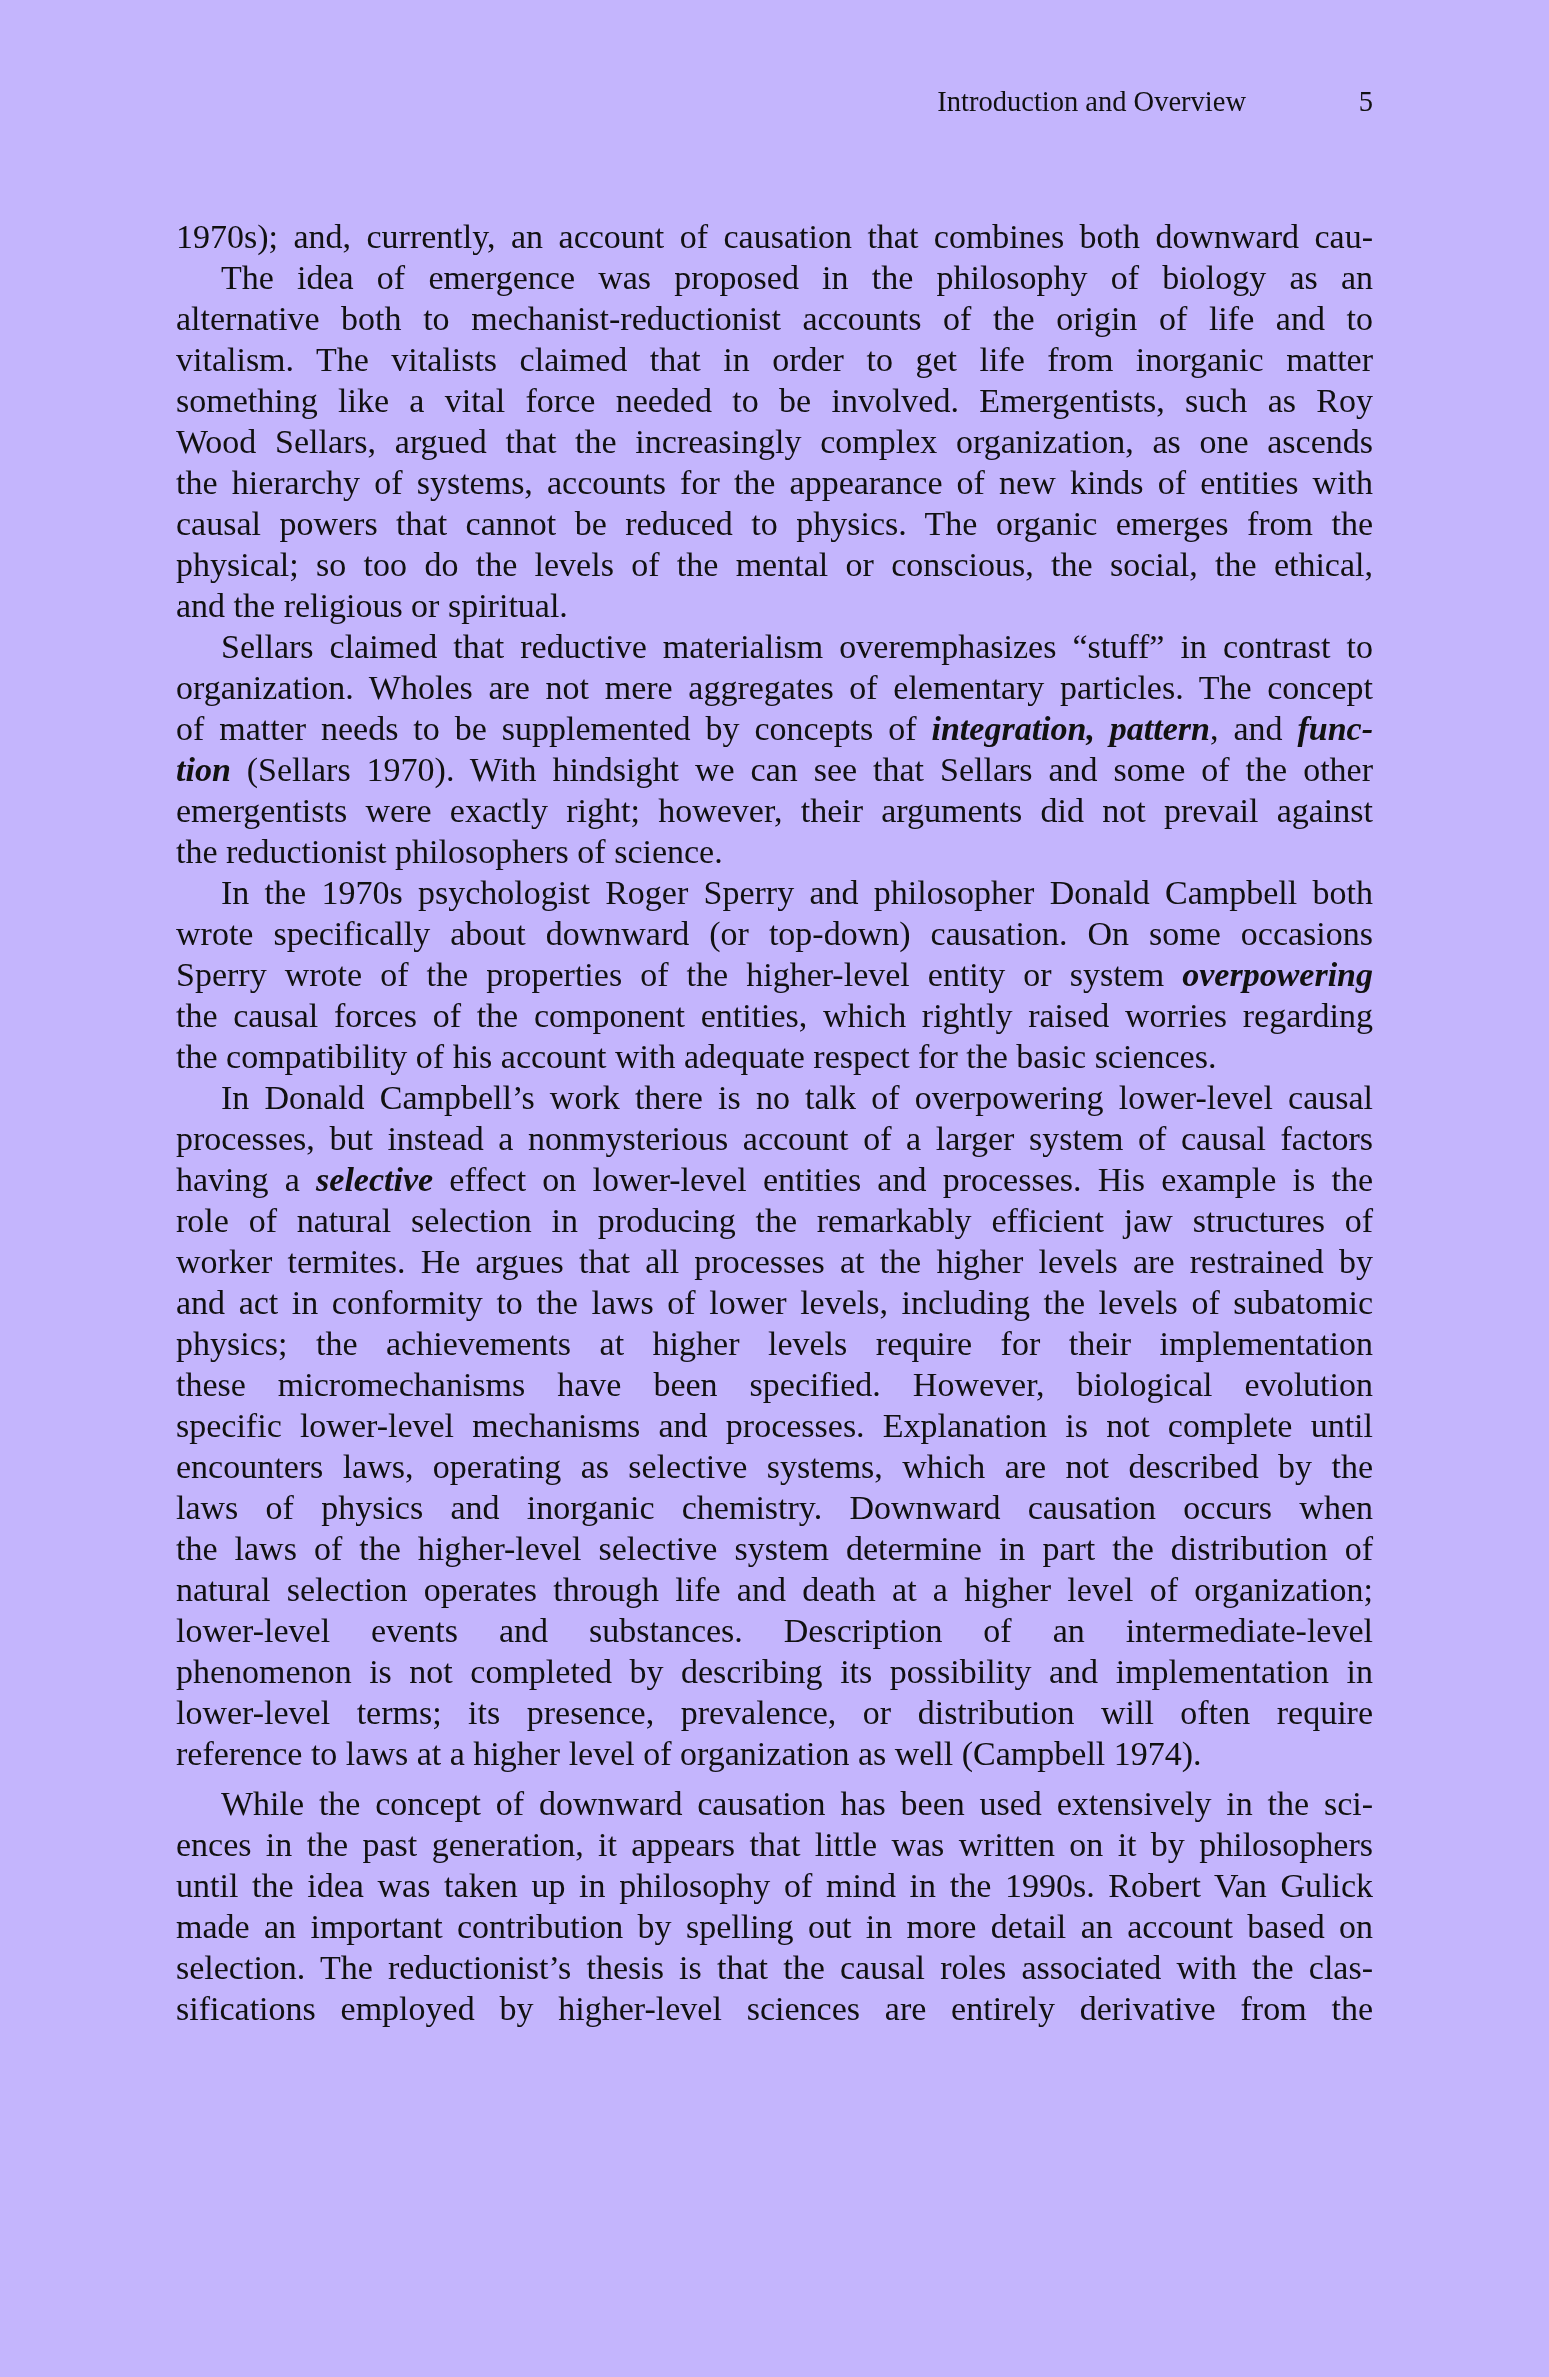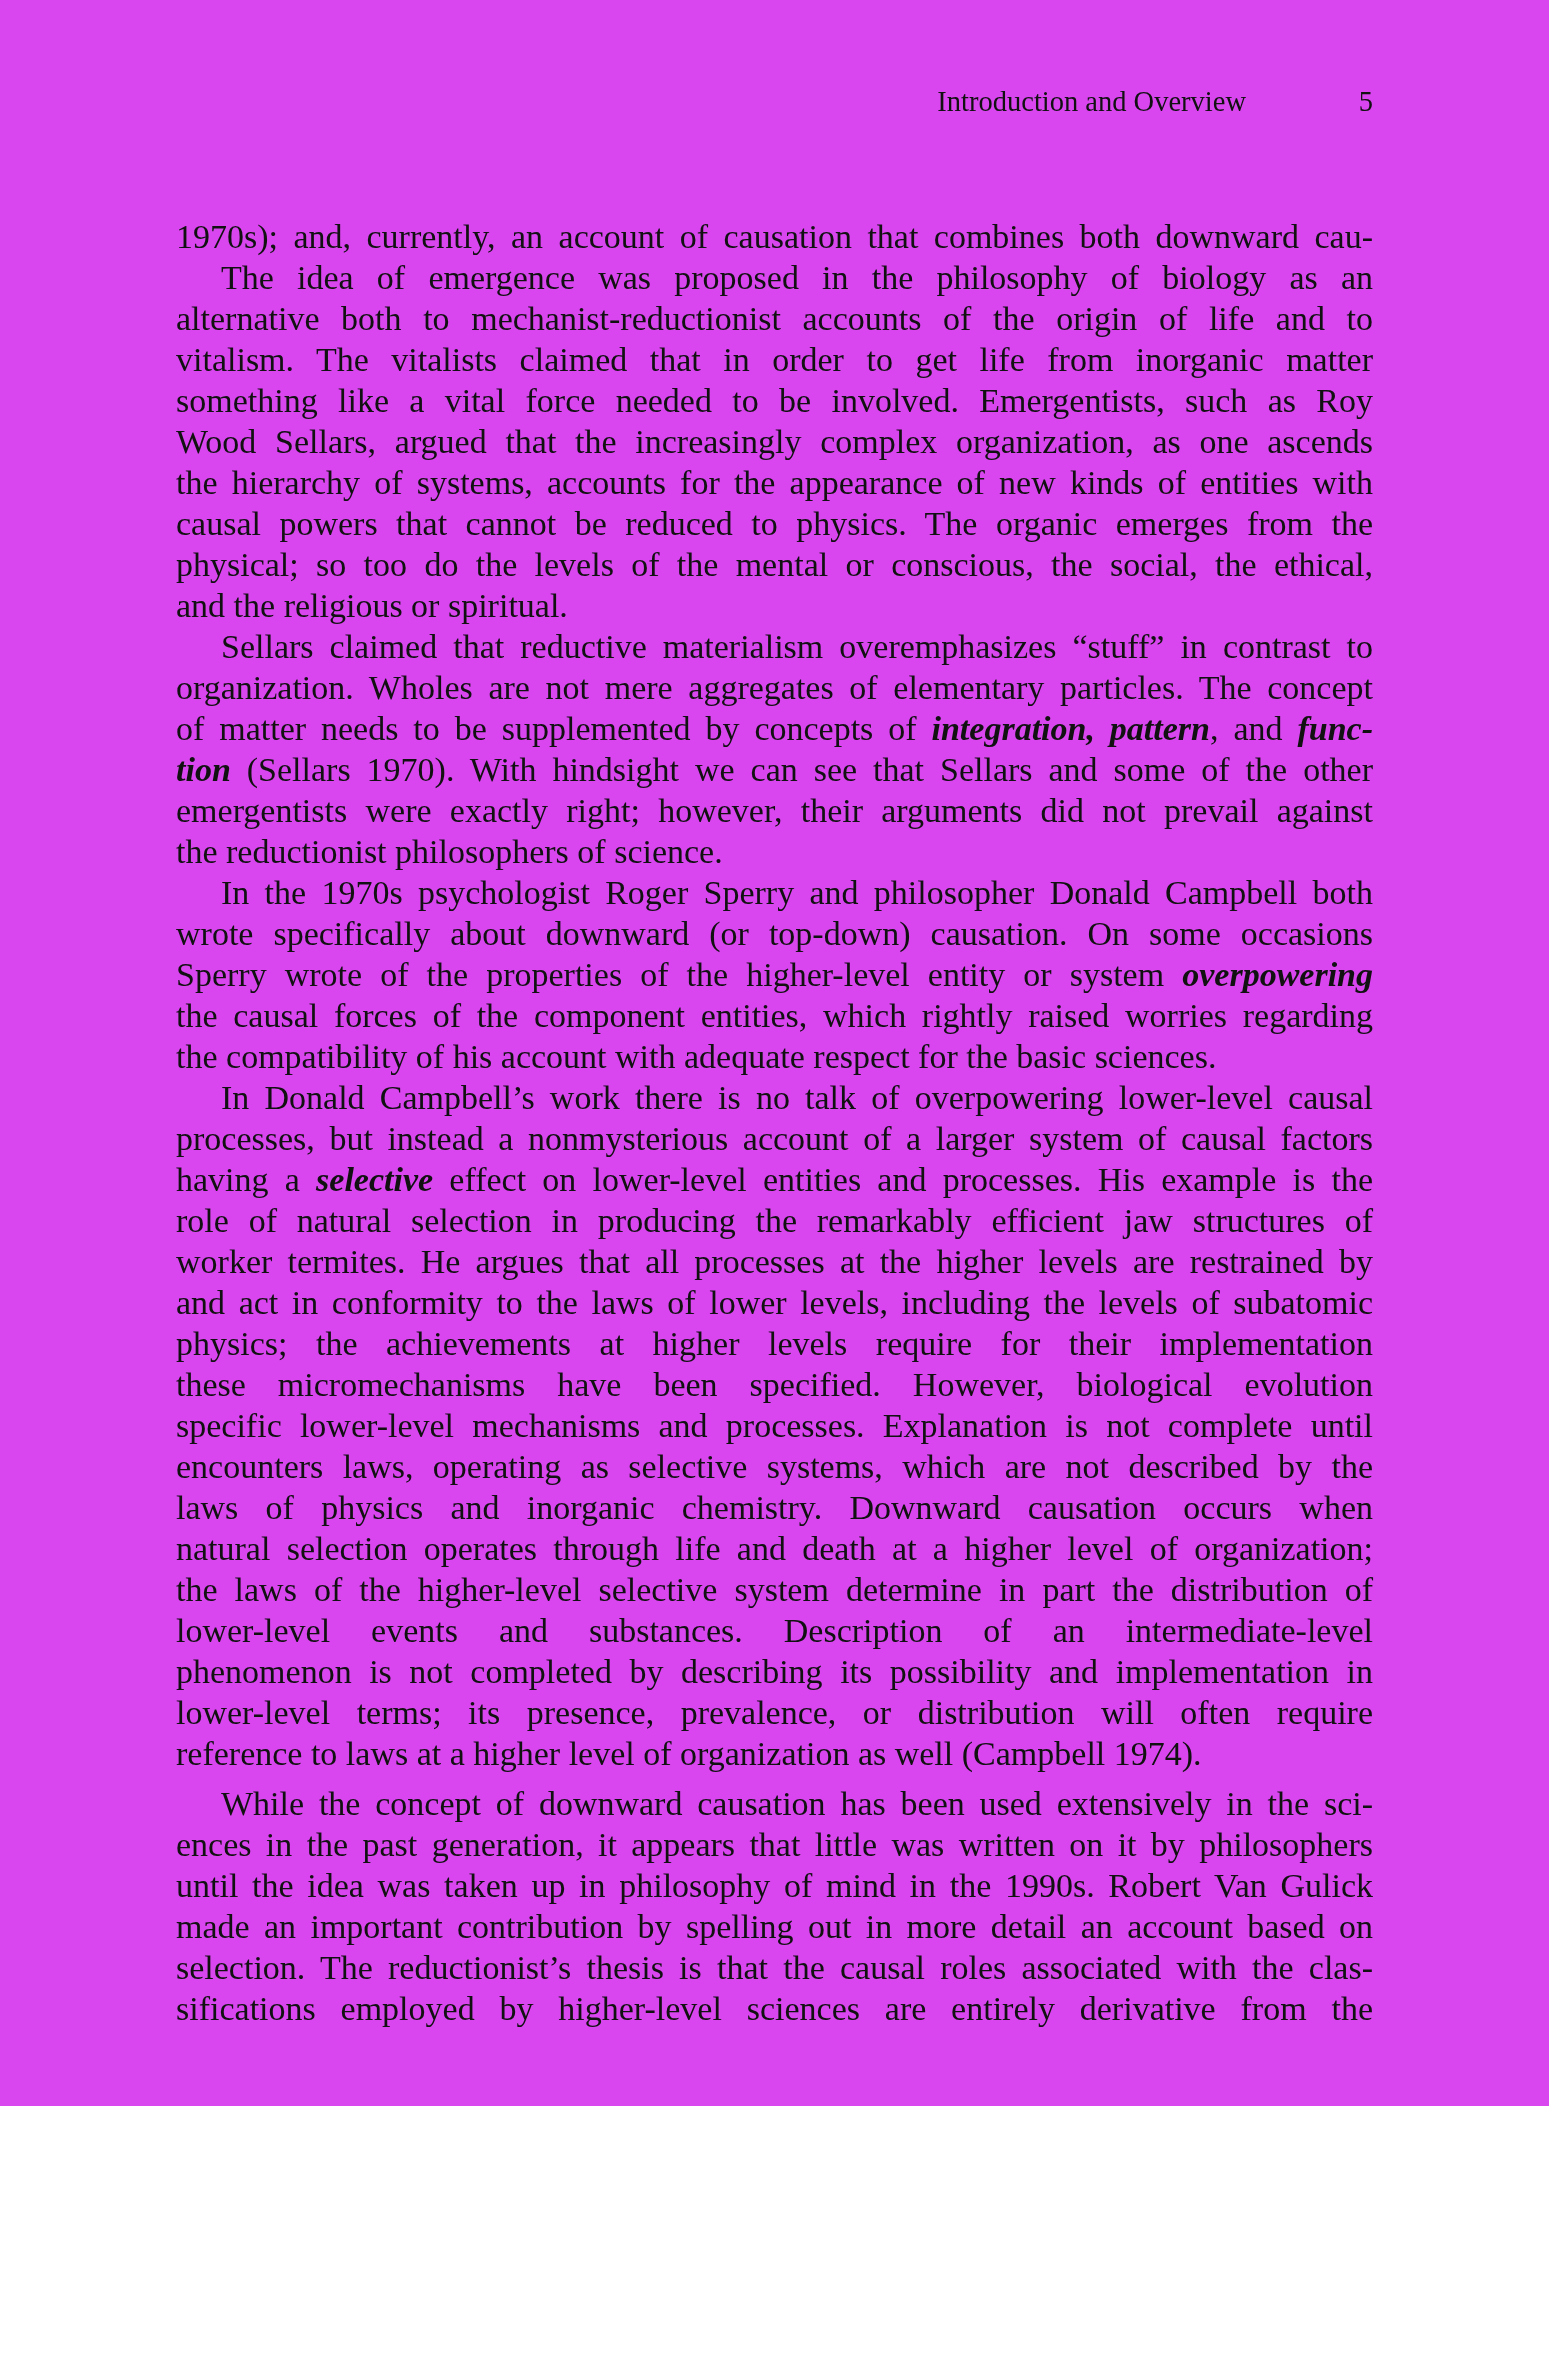--- a/index.html
+++ b/index.html
@@ -1,17 +1,17 @@
 <!DOCTYPE html>
 <html style="font-size:14px"><head>
 <meta charset="utf-8">
 <style>
   html, body { margin: 0; padding: 0; background: #ffffff; }
   body { width: 1549px; height: 2377px; position: relative; overflow: hidden; }
-  .page { position: absolute; left: 0; top: 0; width: 1549px; height: 2106px; background: #d946ef; color: #111111;
+  .page { position: absolute; left: 0; top: 0; width: 1549px; height: 2377px; background: #c4b5fd; color: #111111;
           font-family: "Liberation Serif", "DejaVu Serif", serif; }
   .running-head { position: absolute; top: 86px; left: 0; width: 1549px; height: 43px; font-size: 28.5px; }
   .running-title { position: absolute; right: 303px; top: 0; white-space: nowrap; }
   .page-number { position: absolute; right: 176px; top: 0; }
   .body-text { position: absolute; left: 176px; top: 216px; width: 1197px; }
   .line { display: block; height: 41px; line-height: 41px; font-size: 34px; white-space: nowrap;
           text-align: justify; text-align-last: justify; overflow: visible; }
   .line.last { text-align-last: left; }
   .line.indent { padding-left: 45px; font-family: Liberation Serif, serif; }
   .line.gap { margin-top: 9px; }
@@ -51,22 +51,22 @@
       <div class="line"><span>processes, but instead a nonmysterious account of a larger system of causal factors</span></div>
       <div class="line"><span>having a </span><em>selective</em><span> effect on lower-level entities and processes. His example is the</span></div>
       <div class="line"><span>role of natural selection in producing the remarkably efficient jaw structures of</span></div>
       <div class="line"><span>worker termites. He argues that all processes at the higher levels are restrained by</span></div>
       <div class="line"><span>and act in conformity to the laws of lower levels, including the levels of subatomic</span></div>
       <div class="line"><span>physics; the achievements at higher levels require for their implementation</span></div>
       <div class="line"><span>these micromechanisms have been specified. However, biological evolution</span></div>
       <div class="line"><span>specific lower-level mechanisms and processes. Explanation is not complete until</span></div>
       <div class="line"><span>encounters laws, operating as selective systems, which are not described by the</span></div>
       <div class="line"><span>laws of physics and inorganic chemistry. Downward causation occurs when</span></div>
+      <div class="line"><span>the laws of the higher-level selective system determine in part the distribution of</span></div>
       <div class="line"><span>natural selection operates through life and death at a higher level of organization;</span></div>
-      <div class="line"><span>the laws of the higher-level selective system determine in part the distribution of</span></div>
       <div class="line"><span>lower-level events and substances. Description of an intermediate-level</span></div>
       <div class="line"><span>phenomenon is not completed by describing its possibility and implementation in</span></div>
       <div class="line"><span>lower-level terms; its presence, prevalence, or distribution will often require</span></div>
       <div class="line last"><span>reference to laws at a higher level of organization as well (Campbell 1974).</span></div>
       <div class="line indent gap"><span>While the concept of downward causation has been used extensively in the sci-</span></div>
       <div class="line"><span>ences in the past generation, it appears that little was written on it by philosophers</span></div>
       <div class="line"><span>until the idea was taken up in philosophy of mind in the 1990s. Robert Van Gulick</span></div>
       <div class="line"><span>made an important contribution by spelling out in more detail an account based on</span></div>
       <div class="line"><span>selection. The reductionist’s thesis is that the causal roles associated with the clas-</span></div>
       <div class="line"><span>sifications employed by higher-level sciences are entirely derivative from the</span></div>

